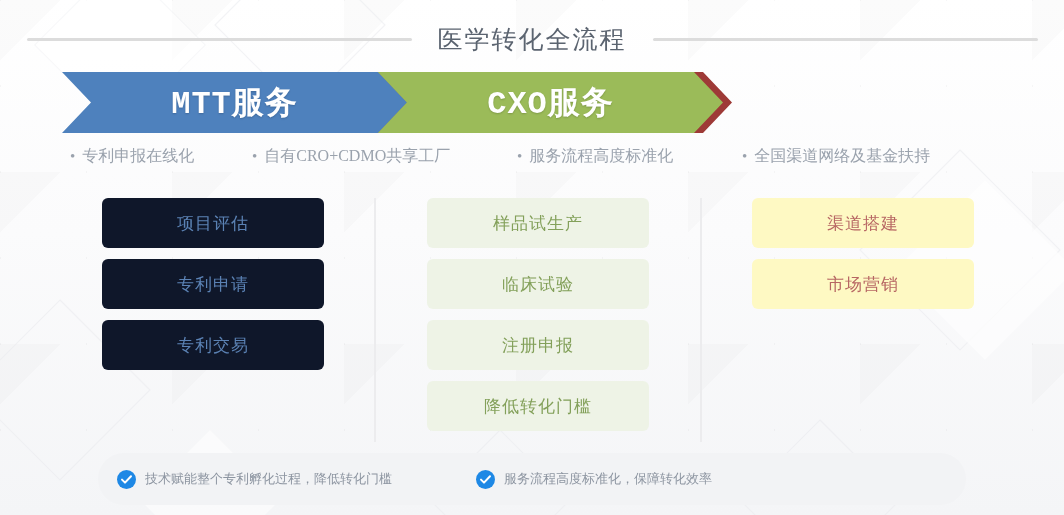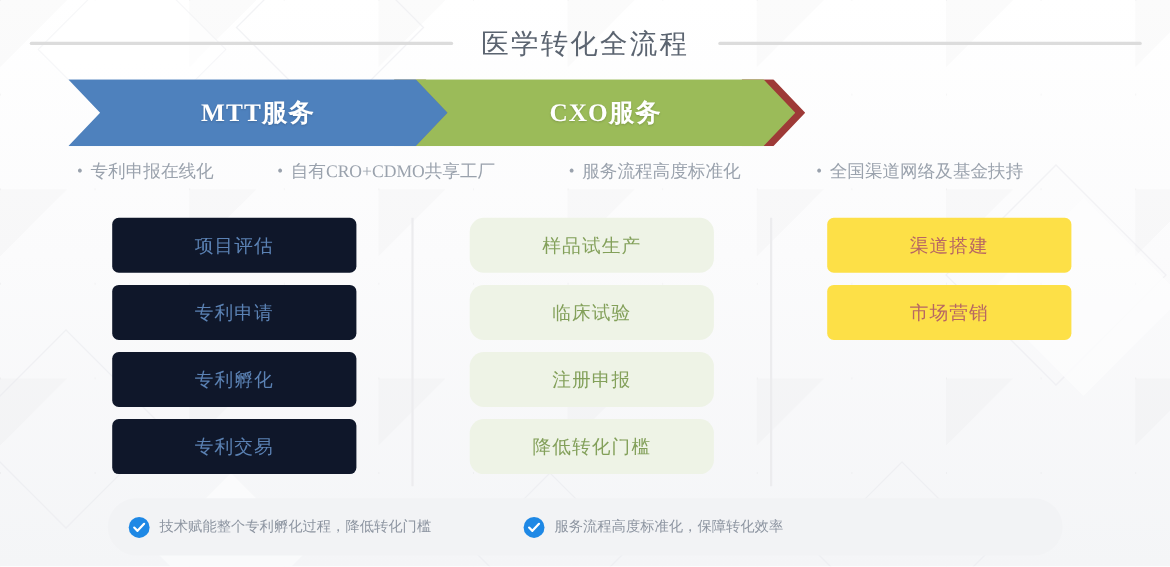--- a/index.html
+++ b/index.html
@@ -39,23 +39,23 @@
   
   #arrow-band{
     position:absolute;left:62px;top:72px;width:978px;height:61px;
   }
   .arrow{
     position:absolute;top:0;height:61px;
     display:flex;align-items:center;justify-content:center;
   }
   .arrow .alabel{
     position:relative;z-index:3;
-    color:#ffffff;font-size:23px;font-weight:bold;letter-spacing:1px;
+    color:#ffffff;font-size:32px;font-weight:bold;letter-spacing:1px;
     text-shadow:0 1px 2px rgba(0,0,0,.18);
-    font-family:Liberation Serif, serif;
+    font-family:Liberation Mono, monospace;
   }
   .arrow-1{left:0;width:345px;
     background:var(--c-blue);
     clip-path:polygon(0 0, 316px 0, 345px 50%, 316px 100%, 0 100%, 29px 50%);
   }
   .shadow-1{left:296px;width:64px;background:var(--c-olive);
     clip-path:polygon(0 0, 29px 0, 58px 50%, 29px 100%, 0 100%, 29px 50%);}
   .arrow-2{left:316px;width:345px;
     background:var(--c-green);
     clip-path:polygon(0 0, 316px 0, 345px 50%, 316px 100%, 0 100%, 29px 50%);
@@ -91,22 +91,22 @@
   #col-0{left:102px;}
   #col-1{left:427px;}
   #col-2{left:752px;}
   .card{
     height:50px;border-radius:6px;margin-bottom:11px;
     display:flex;align-items:center;justify-content:center;
     font-size:17px;letter-spacing:1px;
     font-family:"Liberation Serif","DejaVu Serif",serif;
   }
   .card-blue {background:#0f172a;color:#5b82b4;}
-  .card-green{background:#eef3e6;color:#83a05a;border-radius:13px;}
-  .card-red  {background:#fde047;color:#b76663;}
+  .card-green{background:#eef3e6;color:#83a05a;}
+  .card-red  {background:#fef9c3;color:#b76663;}
 
   
   #footer{
     position:absolute;left:98px;top:453px;width:868px;height:52px;
     background:#f2f3f5;border-radius:26px;
     display:flex;align-items:center;
   }
   .foot-item{
     display:flex;align-items:center;gap:9px;
     color:#8d95a1;font-size:13px;white-space:nowrap;
@@ -174,21 +174,20 @@
     <span>全国渠道网络及基金扶持</span>
   </div>
 </div>
 
 <div class="vdiv" id="vdiv-1"></div>
 <div class="vdiv" id="vdiv-2"></div>
 
 <div class="col" id="col-0">
   <div class="card card-blue">项目评估</div>
   <div class="card card-blue">专利申请</div>
-  <div class="card card-blue">专利孵化</div>
   <div class="card card-blue">专利交易</div>
 </div>
 
 <div class="col" id="col-1">
   <div class="card card-green">样品试生产</div>
   <div class="card card-green">临床试验</div>
   <div class="card card-green">注册申报</div>
   <div class="card card-green">降低转化门槛</div>
 </div>
 

